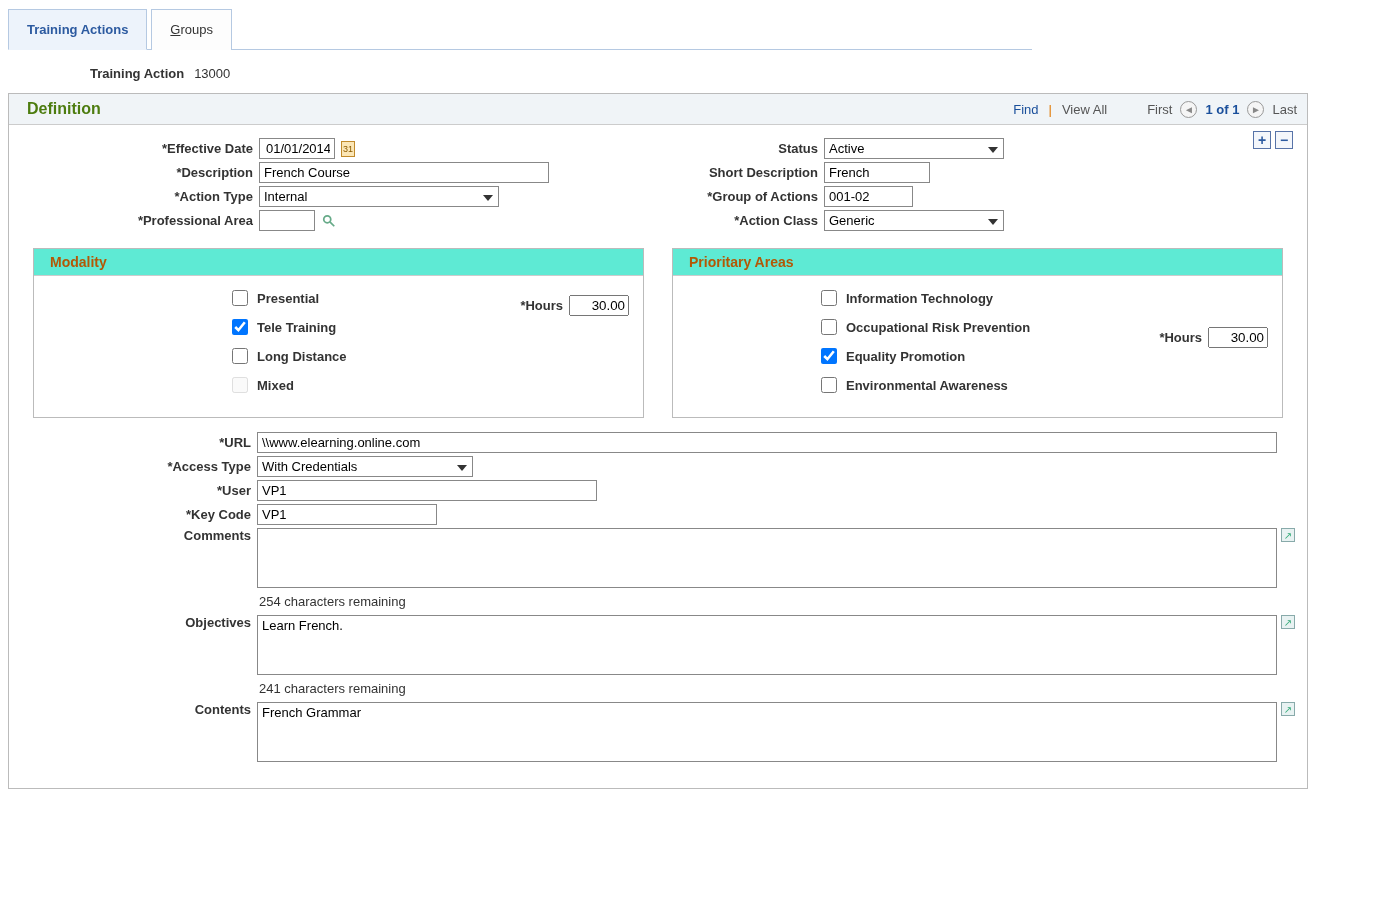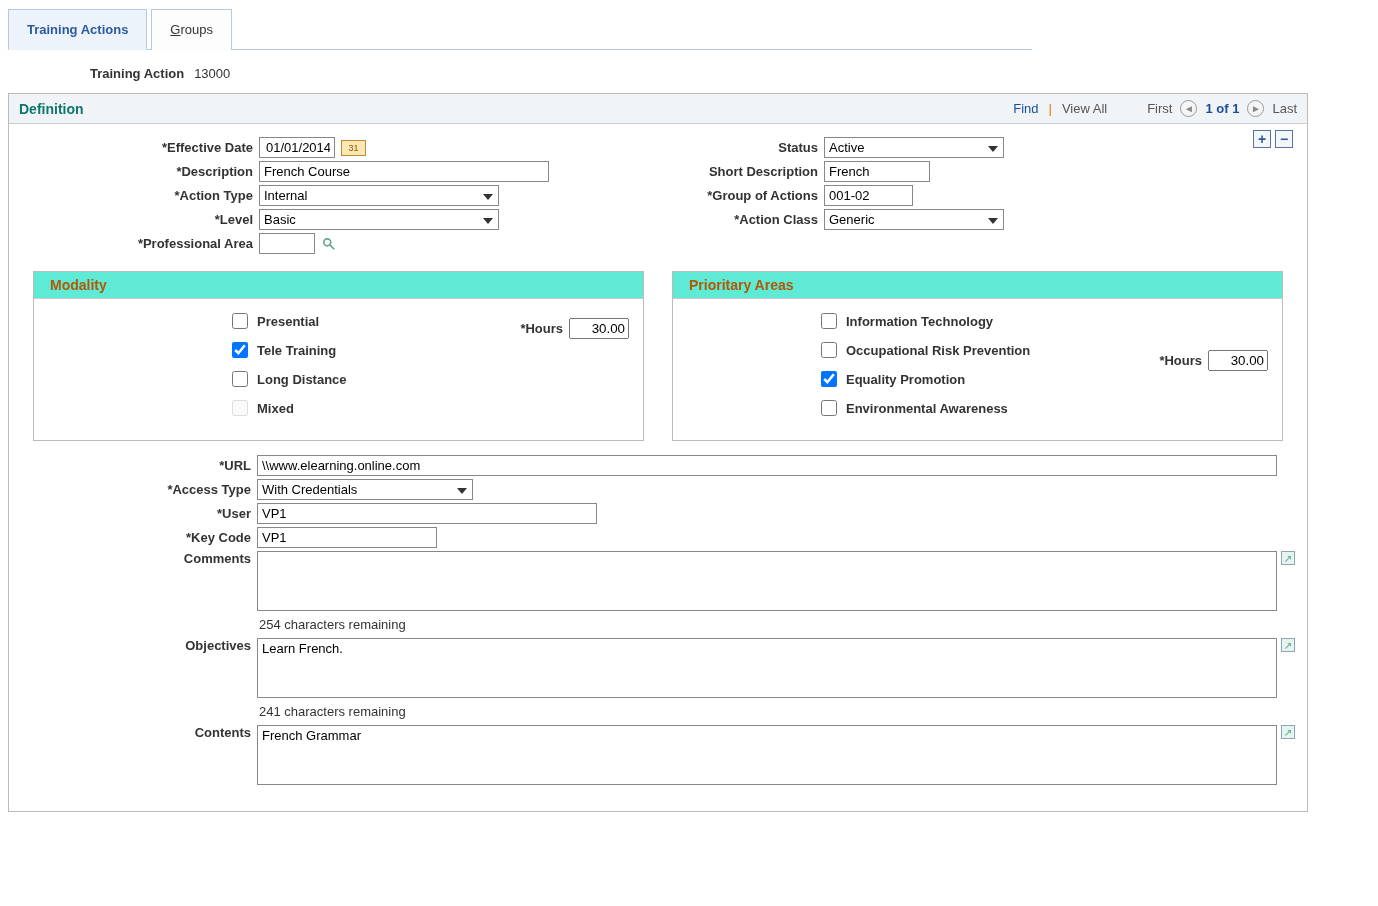--- a/index.html
+++ b/index.html
@@ -48,23 +48,24 @@
   }
   .panel-head {
     background: #f0f4f7;
     border-bottom: 1px solid #ccc;
     padding: 6px 10px;
     display: flex;
     justify-content: space-between;
     align-items: center;
   }
   .panel-title {
-    color: #0f766e;
+    color: #4d7c0f;
     font-weight: bold;
-    font-size: 14px;
+    font-size: 16px;
+    margin-left: 8px;
   }
   .panel-nav {
     display: flex;
     align-items: center;
     gap: 8px;
     color: #555;
   }
   .panel-nav a.link { color: #1a4f9b; cursor: pointer; }
   .panel-nav .sep { color: #e27800; margin: 0 2px; }
   .navbtn {
@@ -112,21 +113,21 @@
   .select-wrap::after {
     content: "";
     position: absolute;
     right: 6px; top: 50%; transform: translateY(-35%);
     border-left: 5px solid transparent;
     border-right: 5px solid transparent;
     border-top: 6px solid #333;
     pointer-events: none;
   }
   .cal-icon {
-    width: 25px; height: 16px; border: 1px solid #c08a2c; background: #fbe6b6;
+    width: 14px; height: 16px; border: 1px solid #c08a2c; background: #fbe6b6;
     display: inline-flex; align-items: center; justify-content: center; font-size: 9px; color: #8a5a00; cursor: pointer;
   }
   .lookup-icon {
     width: 16px; height: 16px; display: inline-flex; align-items: center; justify-content: center;
     cursor: pointer;
   }
   .lookup-icon svg { width: 14px; height: 14px; }
   .subpanel {
     border: 1px solid #bbb; margin-top: 6px;
   }
@@ -208,28 +209,20 @@
         </div>
         <div class="fld">
           <label>*Action Type</label>
           <span class="select-wrap">
             <select style="width:240px">
               <option>Internal</option>
             </select>
           </span>
         </div>
         <div class="fld">
-          <label>*Level</label>
-          <span class="select-wrap">
-            <select style="width:240px">
-              <option>Basic</option>
-            </select>
-          </span>
-        </div>
-        <div class="fld">
           <label>*Professional Area</label>
           <input type="text" style="width: 56px;" value="">
           <span class="lookup-icon">
             <svg viewBox="0 0 16 16">
                 <circle cx="6" cy="6" r="4" fill="none" stroke="#6a8" stroke-width="2"></circle>
                 <line x1="9" y1="9" x2="14" y2="14" stroke="#6a8" stroke-width="2"></line>
               </svg>
           </span>
         </div>
       </div>

